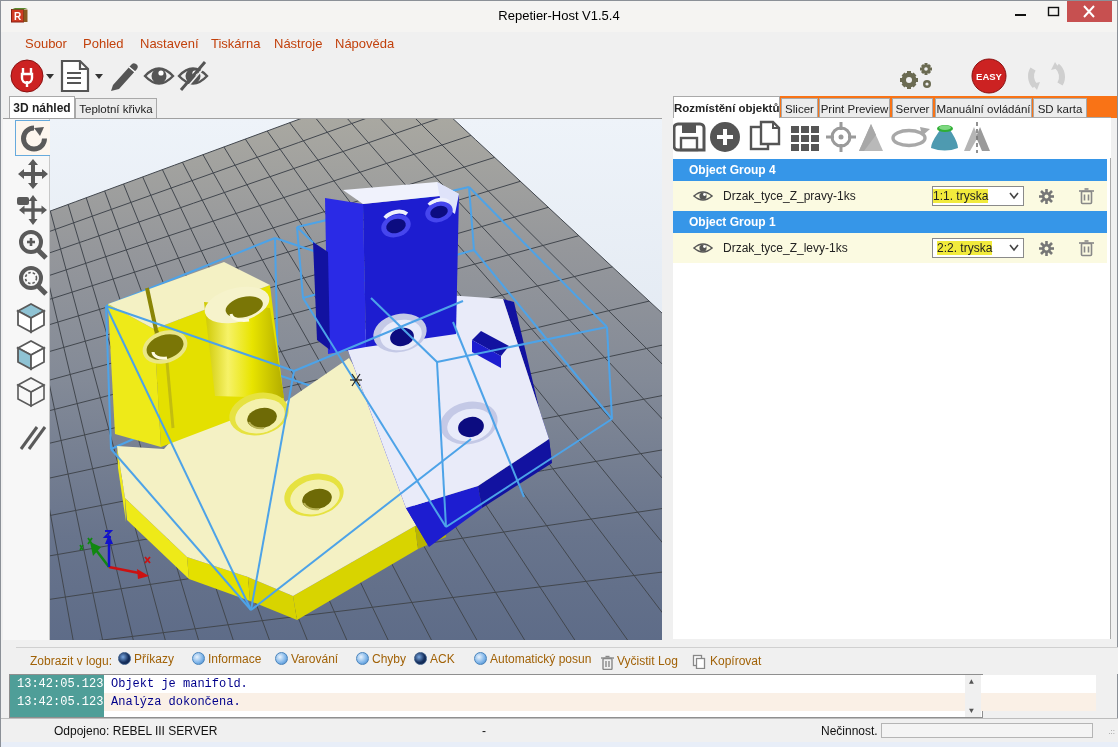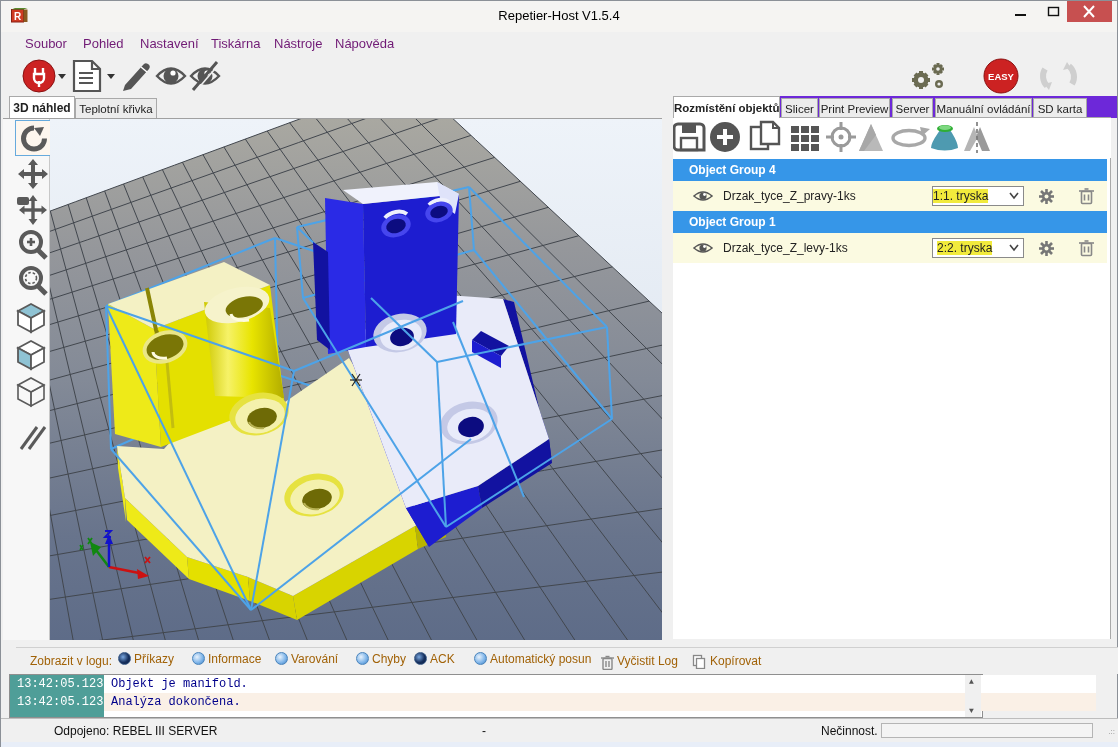--- a/index.html
+++ b/index.html
@@ -1,31 +1,31 @@
 <!DOCTYPE html>
 <html><head><meta charset="utf-8"><style>
 * { margin:0; padding:0; box-sizing:border-box; }
 html,body { width:1118px; height:747px; font-family:"Liberation Sans",sans-serif; background:#fff; overflow:hidden; }
 .win { position:absolute; left:0; top:0; width:1118px; height:747px; background:#f0f0f0;
   border:1px solid #8b9097; outline:none; }
 .titlebar { position:absolute; left:0; top:0; width:100%; height:31px; background:#f5f4f2; }
 .appicon { position:absolute; left:10px; top:7px; width:17px; height:15px; }
 .title { position:absolute; left:0; top:0; width:100%; text-align:center; line-height:30px; font-size:13px; color:#000; }
 .winbtn { position:absolute; top:0; height:21px; text-align:center; }
-.menubar { position:absolute; left:0; top:31px; width:100%; height:25px; background:#f0f0f0; font-size:13px; color:#701a75; }
+.menubar { position:absolute; left:0; top:31px; width:100%; height:25px; background:#f0f0f0; font-size:13px; color:#c2410c; }
 .menubar span { display:inline-block; }
-.toolbar { position:absolute; left:0; top:56px; width:100%; height:38px; background:#f0f0f0;padding-left:12px; }
+.toolbar { position:absolute; left:0; top:56px; width:100%; height:38px; background:#f0f0f0; }
 .tabrow { position:absolute; left:2px; top:95px; width:659px; height:22px; }
 .tab { position:absolute; font-size:11.5px; color:#222; background:#ececec; border:1px solid #a9a9a9; border-bottom:none; text-align:center; white-space:nowrap; overflow:hidden; }
 .tab.active { background:#fff; z-index:2;font-weight:bold; }
 .viewport { position:absolute; left:2px; top:117px; width:659px; height:521px; background:#fff; border-top:1px solid #a0a0a0; }
 .lefttools { position:absolute; left:0px; top:0px; width:47px; height:521px; background:#f7f7f7; border-right:1px solid #c8c8c8; z-index:5; }
 .scene { position:absolute; left:47px; top:0; width:612px; height:521px; overflow:hidden; }
 .rpanel { position:absolute; left:672px; top:95px; width:438px; height:543px; background:#fff; border-right:1px solid #a9a9a9; }
-.rtabs { position:absolute; left:0; top:0px; width:444px; height:22px; background:#6d28d9; }
+.rtabs { position:absolute; left:0; top:0px; width:444px; height:22px; background:#f97316; }
 .rtoolbar { position:absolute; left:0; top:22px; width:438px; height:41px; background:#fff; border-top:1px solid #a9a9a9; margin-top:-1px; }
 .ogroup { position:absolute; left:0; width:434px; height:22px; background:#3696e8; color:#fff; font-weight:bold; font-size:12px; line-height:22px; padding-left:16px; }
 .orow { position:absolute; left:0; width:434px; height:30px; background:#fbfae1; font-size:12px; color:#222; }
 .combo { position:absolute; left:259px; top:5px; width:92px; height:20px; background:#fff; border:1px solid #8a8a8a; font-size:12px; line-height:18px; }
 .combo .hl { background:#f1ea3c; }
 .combo .arr { position:absolute; right:1px; top:1px; width:17px; height:16px; color:#444; font-size:9px; text-align:center; line-height:16px; }
 .splitter { position:absolute; left:663px; top:95px; width:9px; height:543px; background:#f0f0f0; }
 .logbar { position:absolute; left:15px; top:646px; width:1118px; height:27px; background:#f0f0f0; border-top:1px solid #d0d0d0; font-size:12px; color:#a16207; }
 .logarea { position:absolute; left:8px; top:673px; width:974px; height:44px; background:#fff; border:1px solid #8f8f8f; font-family:"Liberation Mono",monospace; font-size:12px; }
 .ts { position:absolute; left:0; top:0; width:94px; height:42px; background:#4f9e98; }

